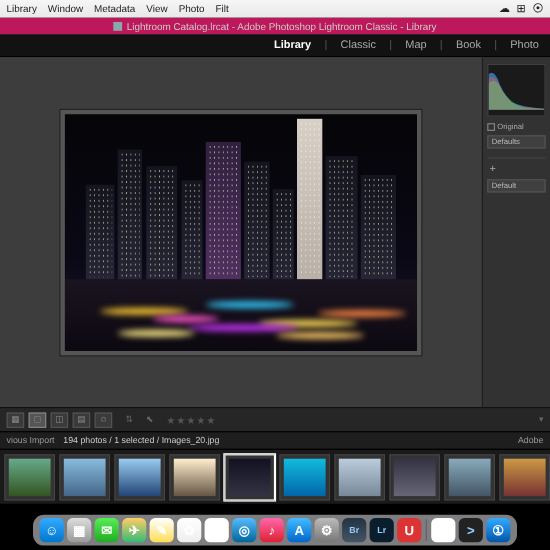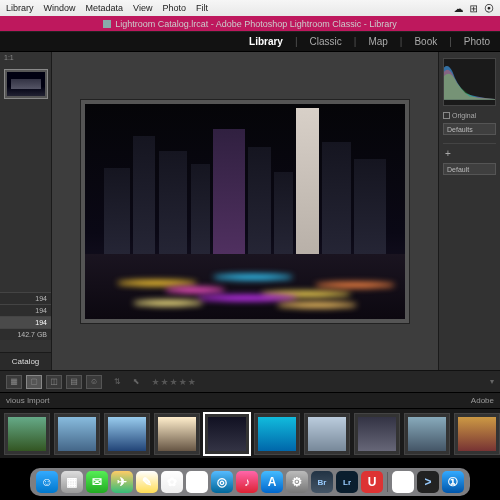--- a/index.html
+++ b/index.html
@@ -93,44 +93,20 @@
   <span class="sep">|</span>
   <span class="mod">Map</span>
   <span class="sep">|</span>
   <span class="mod">Book</span>
   <span class="sep">|</span>
   <span class="mod">Photo</span>
 </div>
 
 <div class="main">
 
-  <div class="panel-left">
-    <div style="font-size:7px;color:#888;padding:2px 4px;">1:1</div>
-    <div class="nav-thumb">
-      <div class="mini">
-        <div style="position:absolute;inset:0;background:linear-gradient(#001 60%,#223);"></div>
-        <div style="position:absolute;bottom:30%;left:10%;width:80%;height:40%;background:linear-gradient(#334,#556);"></div>
-      </div>
-    </div>
-    <div class="left-info">
-      <div>
-          <span>194</span>
-        </div>
-      <div>
-          <span>194</span>
-        </div>
-      <div class="sel">
-          <span>194</span>
-        </div>
-      <div>
-          <span>142.7 GB</span>
-        </div>
-    </div>
-    <div class="catalog-btn">Catalog</div>
-  </div>
 
   <div class="center">
     <div class="img-frame">
       <div class="preview">
         <div class="sky"></div>
 
         <div class="bld" style="left:6%; width:8%; height:40%;"></div>
         <div class="bld" style="left:15%; width:7%; height:55%;"></div>
         <div class="bld" style="left:23%; width:9%; height:48%;"></div>
         <div class="bld" style="left:33%; width:6%; height:42%;"></div>
@@ -187,20 +163,21 @@
     <span class="star">★</span>
     <span class="star">★</span>
   </div>
   <div class="right">
     <span style="color:#666">▾</span>
   </div>
 </div>
 
 <div class="fs-status">
   <span>vious Import</span>
+  <span style="color:#ccc">194 photos / 1 selected / Images_20.jpg</span>
   <span class="right">Adobe</span>
 </div>
 
 <div class="filmstrip" id="filmstrip">
     <div class="thumb">
       <div class="thumb-inner" style="background: linear-gradient(rgb(102, 170, 136), rgb(51, 85, 34));"></div>
     </div>
     <div class="thumb">
       <div class="thumb-inner" style="background: linear-gradient(rgb(136, 187, 221), rgb(68, 102, 136));"></div>
     </div>

